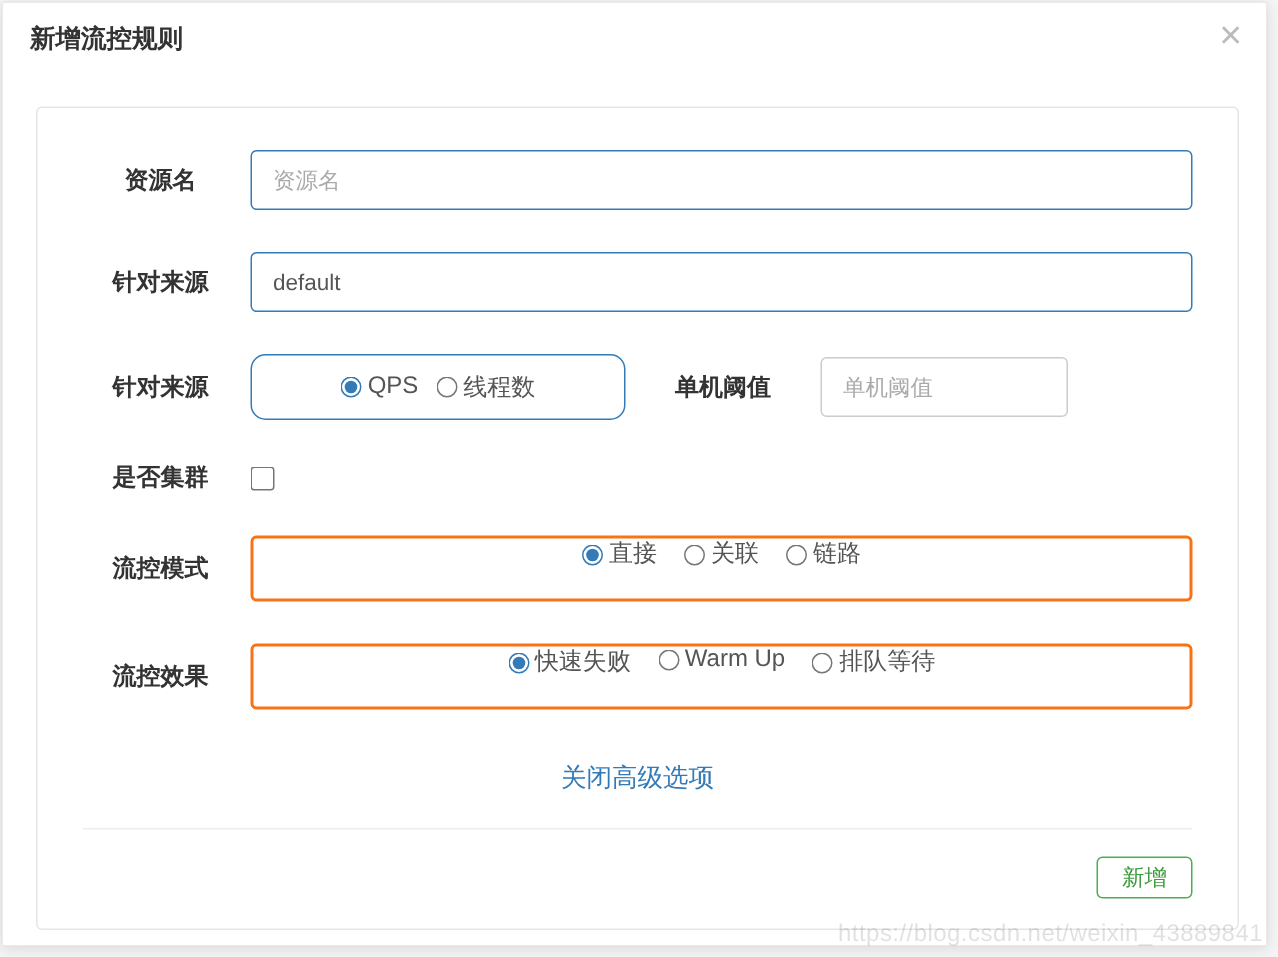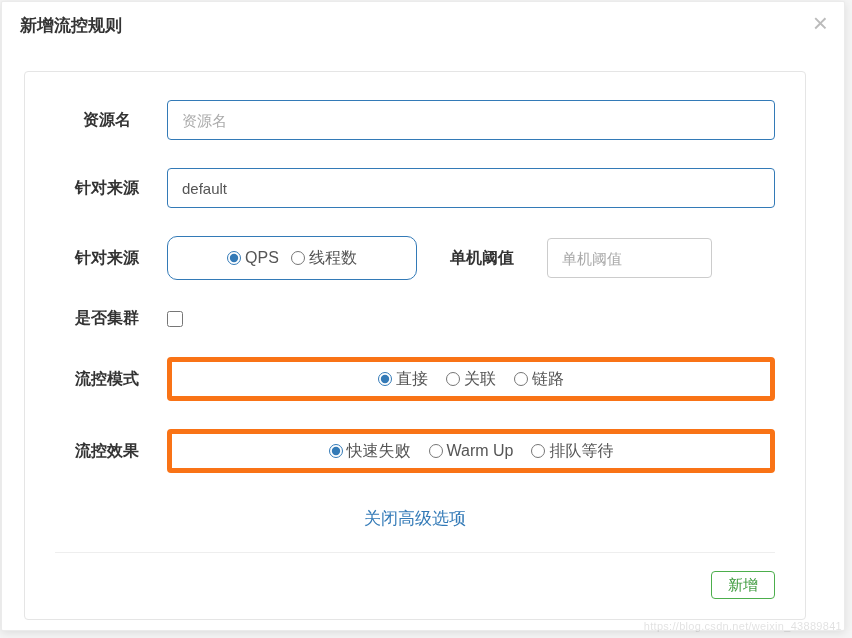--- a/index.html
+++ b/index.html
@@ -38,21 +38,21 @@
       position: absolute;
       right: 16px;
       top: 8px;
       font-size: 26px;
       color: #bbb;
       cursor: pointer;
       line-height: 1;
       font-weight: 300;
     }
     .modal-body {
-      padding: 24px 38px 10px 22px;
+      padding: 24px 18px 10px 22px;
     }
     .panel {
       border: 1px solid #e5e5e5;
       border-radius: 4px;
       background: #fff;
       padding: 28px 30px 20px 30px;
     }
     .form-row {
       display: flex;
       align-items: center;
@@ -85,24 +85,24 @@
     .text-input::placeholder {
       color: #aaa;
     }
     .text-input.short {
       width: 165px;
       border-color: #ccc;
     }
     .bordered-group {
       flex: 1;
       height: 44px;
-      border: 5px solid #f97316;
+      border: 2px solid #f97316;
       border-radius: 4px;
       display: flex;
-      align-items: center;
+      align-items: flex-start;
       justify-content: center;
       gap: 18px;
       font-size: 16px;
       color: #555;
     }
     .threshold-row {
       display: flex;
       align-items: center;
       width: 100%;
       gap: 0;
@@ -180,21 +180,21 @@
       color: #3c9a3c;
     }
     .btn-danger {
       border: 1px solid #d9534f;
       color: #d9534f;
     }
     .watermark {
       position: absolute;
       right: 10px;
       bottom: 6px;
-      font-size: 11px;
+      font-size: 16px;
       color: rgba(0,0,0,0.12);
       letter-spacing: 0.3px;
     }
   </style>
 </head>
 <body>
 
 <div class="modal">
   <div class="modal-header">
     <div class="modal-title">新增流控规则</div>

